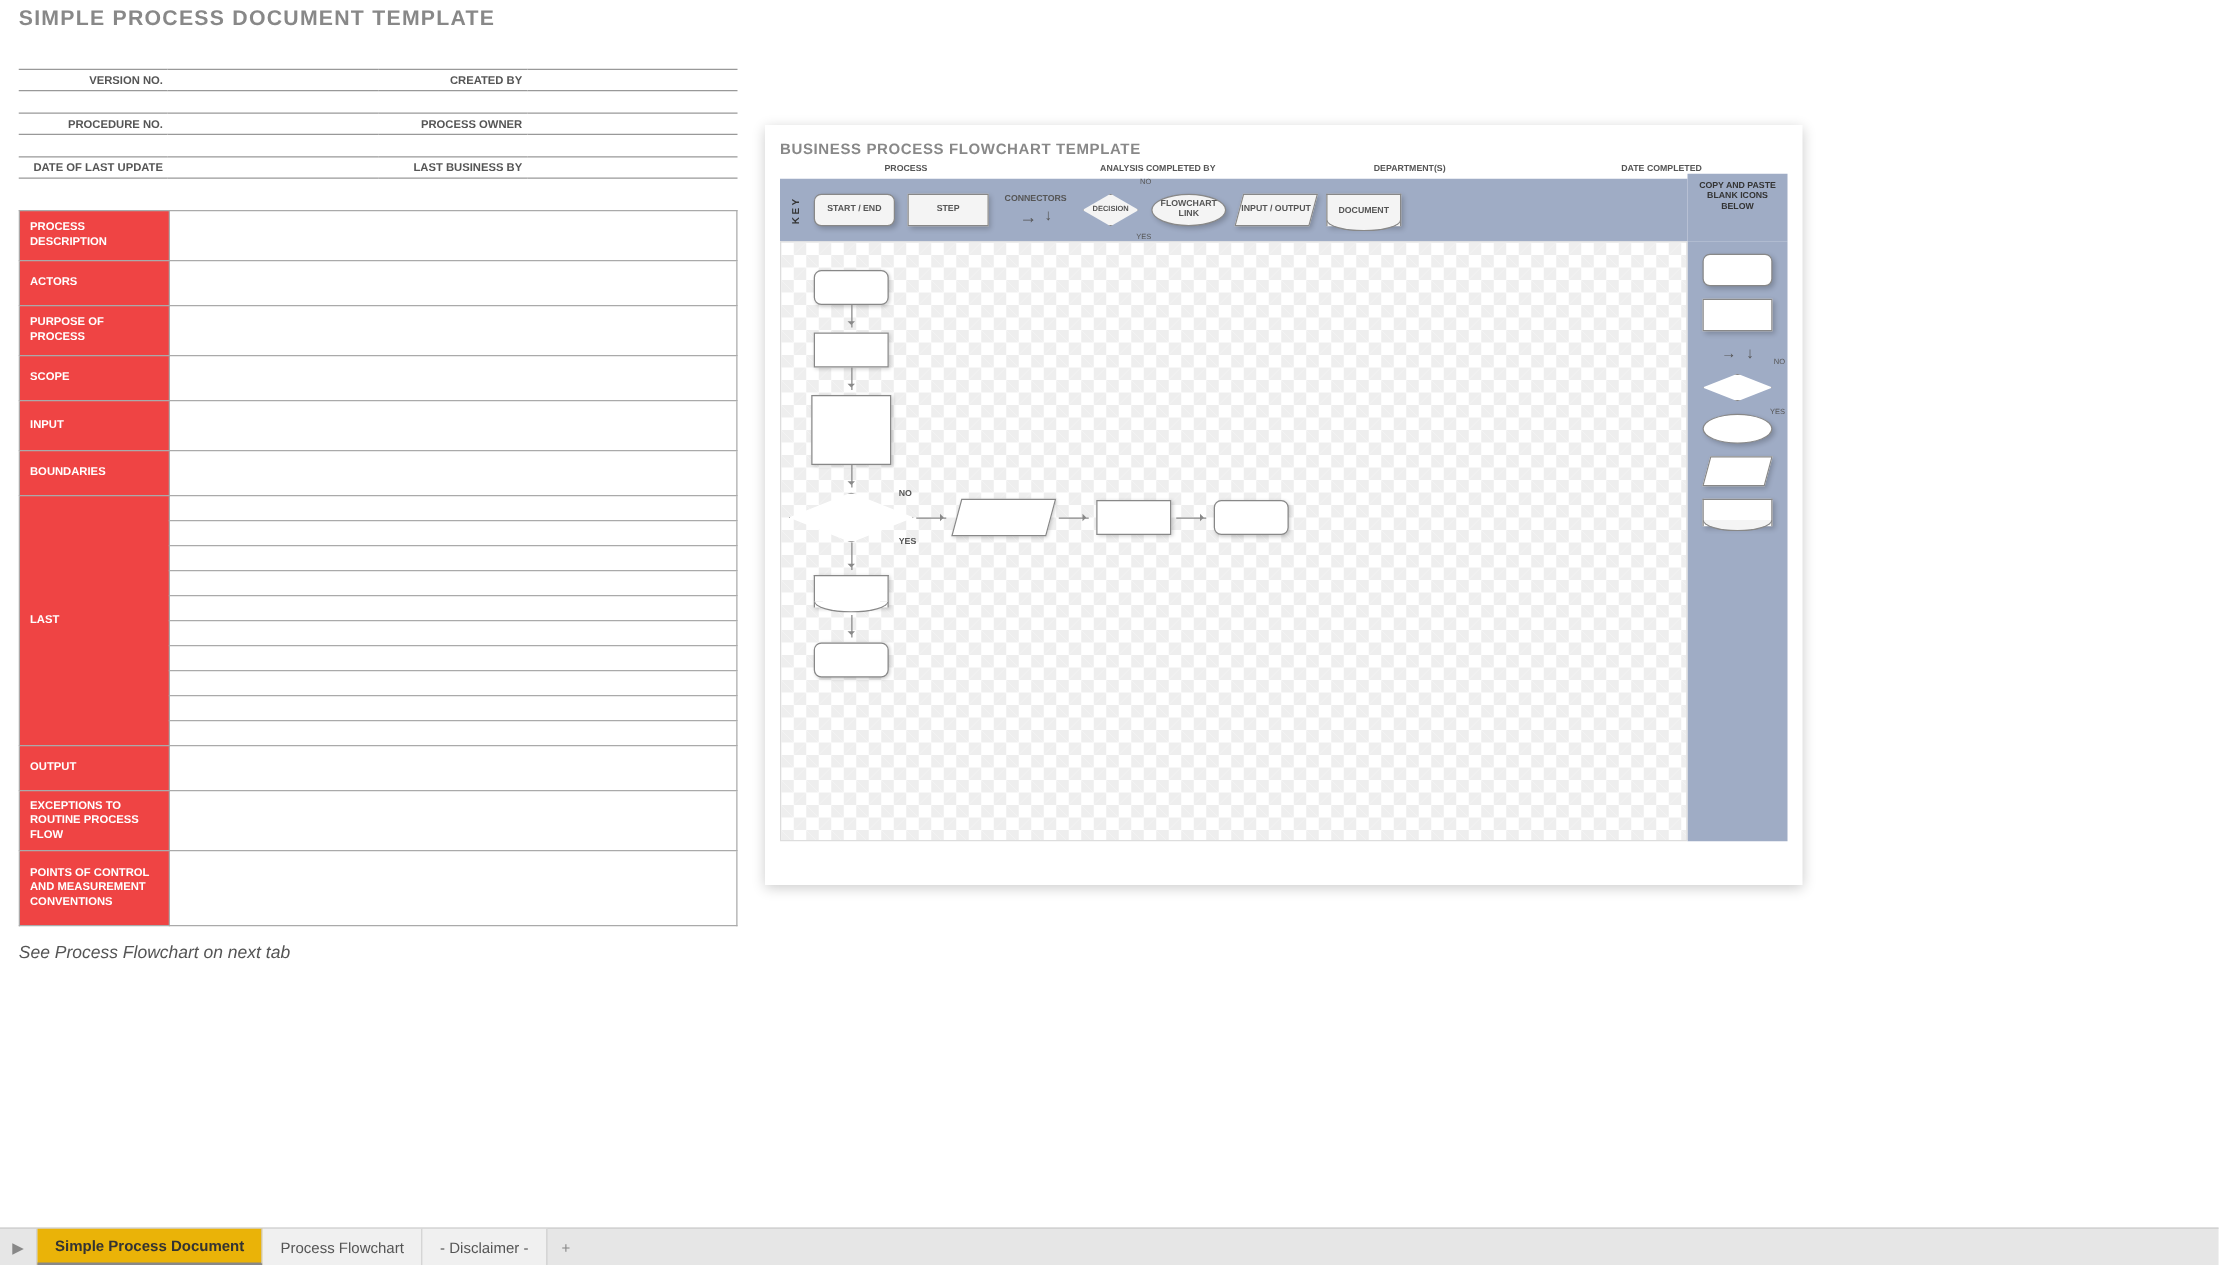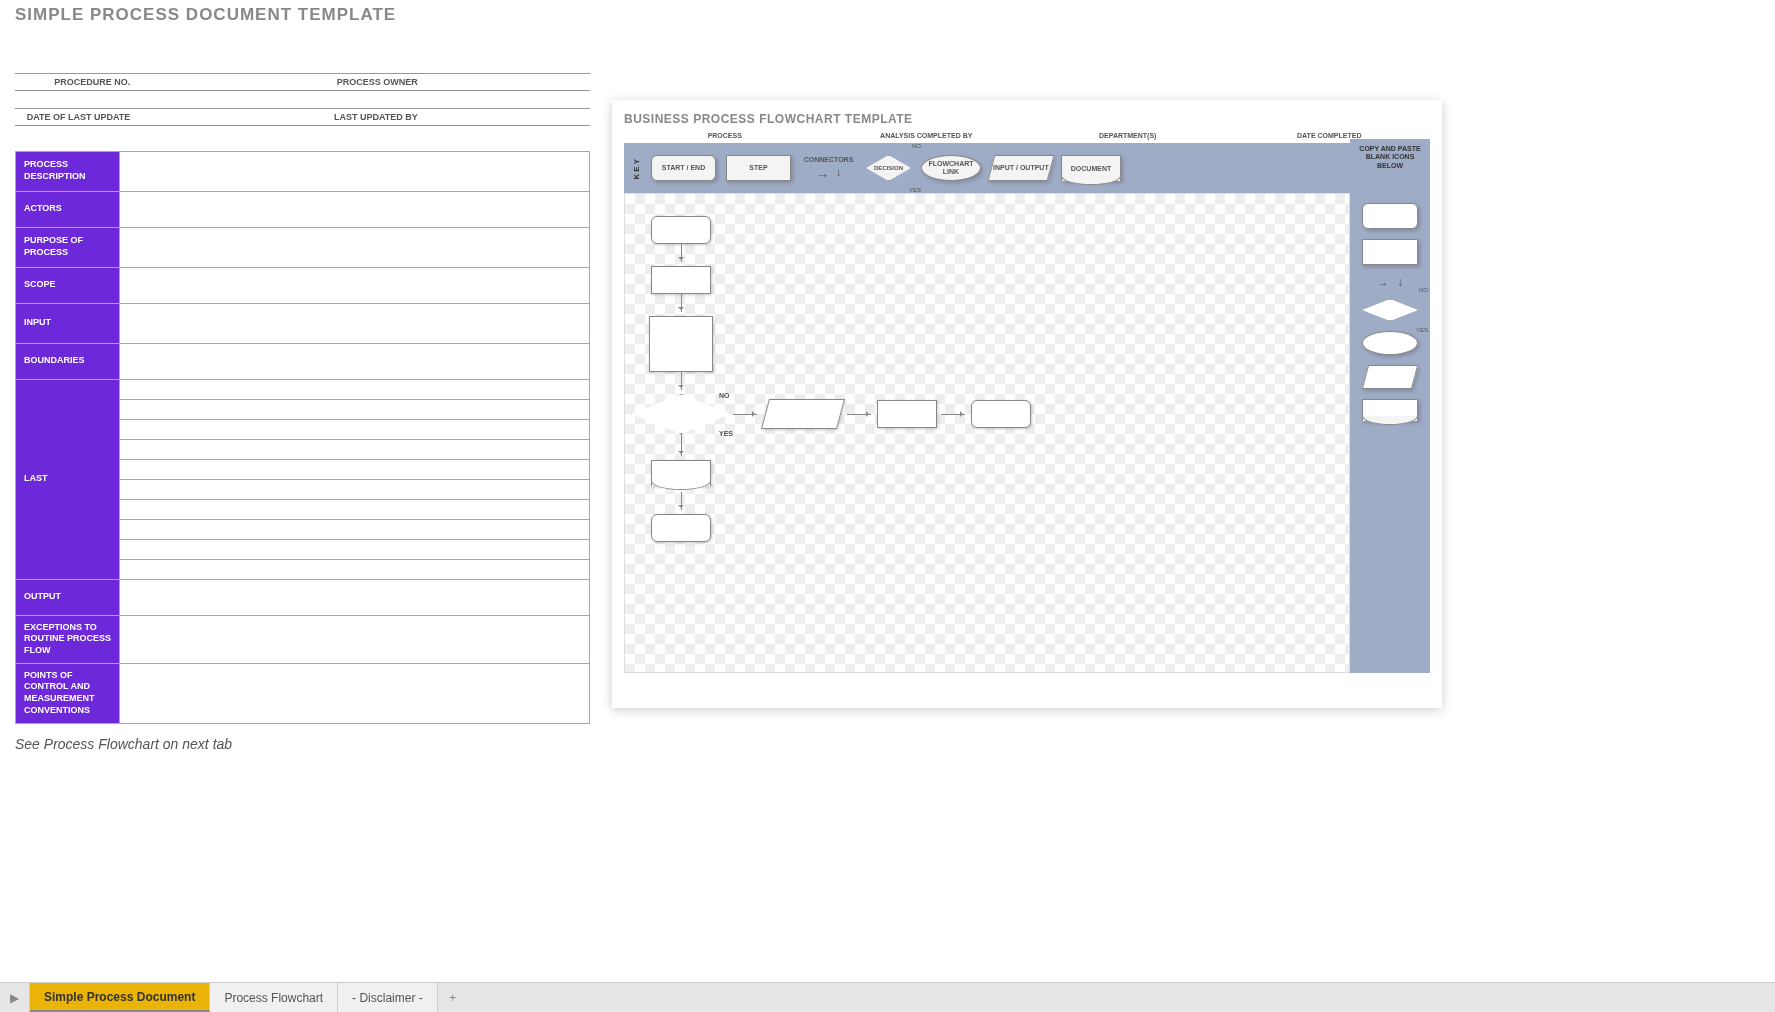--- a/index.html
+++ b/index.html
@@ -53,23 +53,23 @@
   .body-table {
     margin-top: 25px;
     width: 100%;
     border-collapse: collapse;
     font-size: 9px;
   }
   .body-table td {
     border: 1px solid #aaa;
   }
   .body-table .side {
-    background: #6d28d9;
+    background: #ef4444;
     color: #fff;
-    width: 104px;
+    width: 120px;
     padding: 6px 8px;
     font-weight: bold;
     line-height: 1.3;
     vertical-align: middle;
   }
   .body-table .cell {
     background: #fff;
     padding: 6px;
   }
   .body-table .flow-sub td {
@@ -337,36 +337,42 @@
 <body>
 
 <div class="doc">
   <div class="doc-title">SIMPLE PROCESS DOCUMENT TEMPLATE</div>
 
   <table class="hdr-table">
     <tbody>
     <tr class="spacer">
           <td colspan="4"></td>
         </tr>
+    <tr>
+      <td class="lbl">VERSION NO.</td>
+      <td class="val"></td>
+      <td class="lbl">CREATED BY</td>
+      <td class="val"></td>
+    </tr>
     <tr class="spacer">
           <td colspan="4"></td>
         </tr>
     <tr>
       <td class="lbl">PROCEDURE NO.</td>
       <td class="val"></td>
       <td class="lbl">PROCESS OWNER</td>
       <td class="val"></td>
     </tr>
     <tr class="spacer">
           <td colspan="4"></td>
         </tr>
     <tr>
       <td class="lbl">DATE OF LAST UPDATE</td>
       <td class="val"></td>
-      <td class="lbl">LAST UPDATED BY</td>
+      <td class="lbl">LAST BUSINESS BY</td>
       <td class="val"></td>
     </tr>
   </tbody>
     </table>
 
   <table class="body-table">
     <tbody>
         <tr>
           <td class="side" style="height:40px">PROCESS DESCRIPTION</td>
           <td class="cell"></td>

